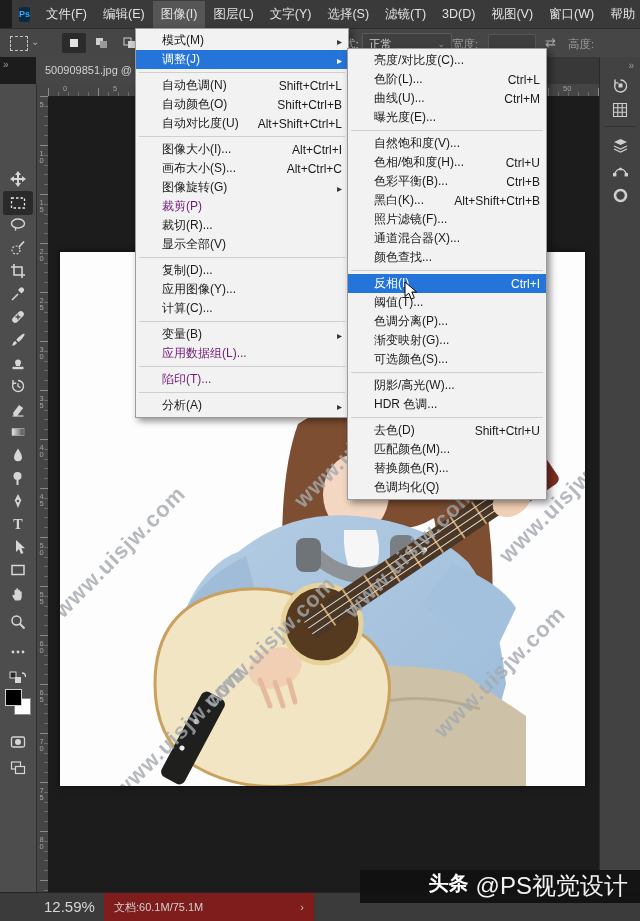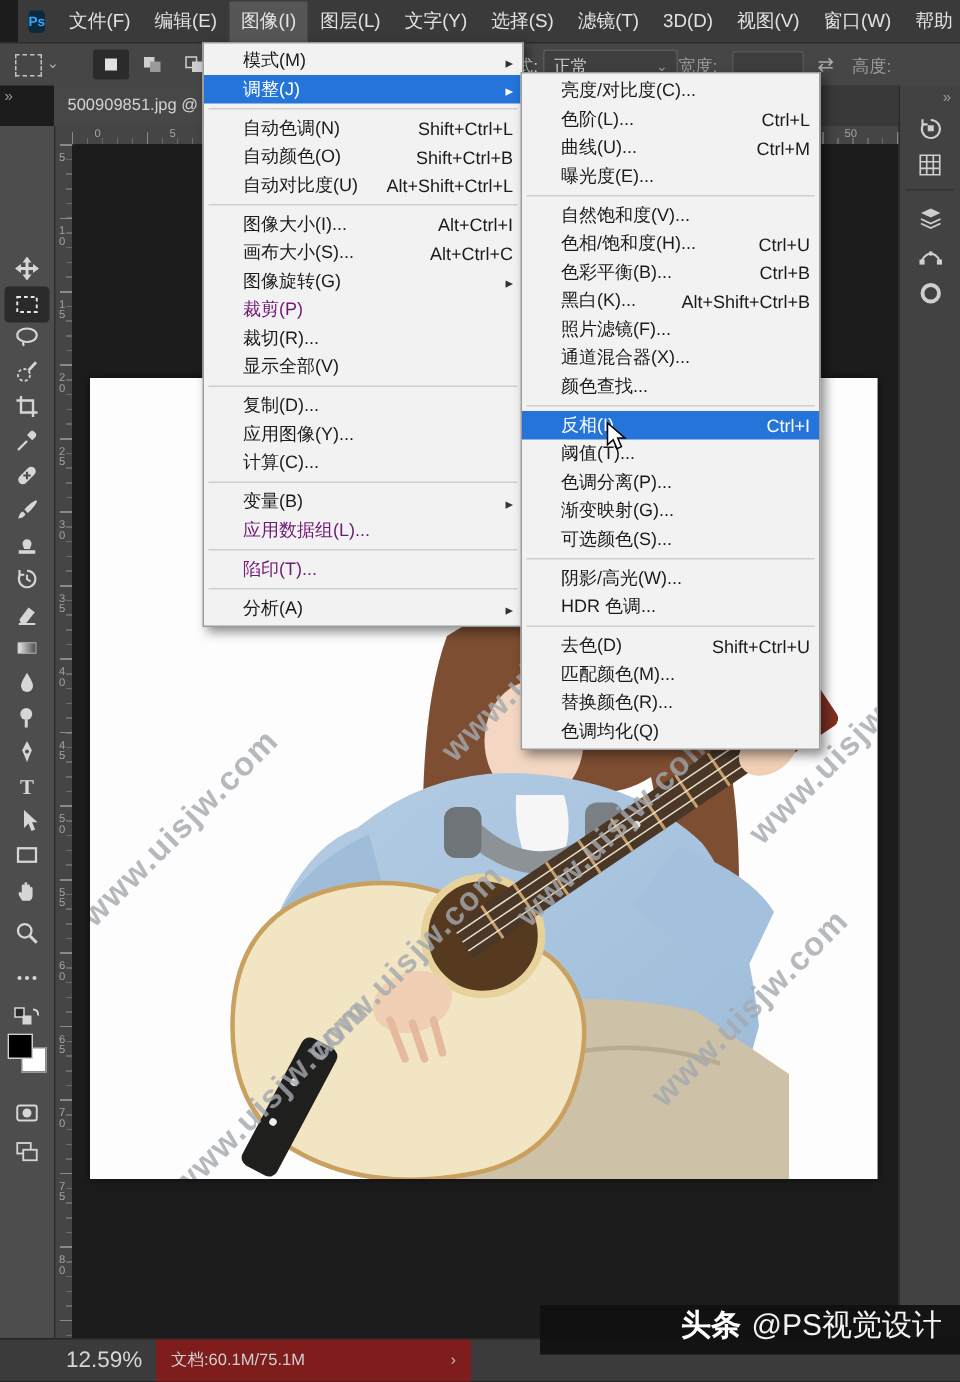--- a/index.html
+++ b/index.html
@@ -72,21 +72,21 @@
   .statusbar{left:0;bottom:0;width:640px;height:28px;background:#3b3b3b;border-top:1px solid #262626;z-index:30}
   .zoom-val{position:absolute;left:44px;top:0;line-height:28px;font-size:15px;color:#d6d6d6}
   .doc-box{position:absolute;left:104px;top:0;width:200px;height:36px;background:#7f1d1d;line-height:28px;
            font-size:11px;color:#d0d0d0;padding-left:10px}
   .doc-chev{position:absolute;right:10px;top:0;line-height:28px;color:#c0c0c0;font-size:11px}
 
   
   .overlay-bar{right:0;bottom:18px;width:268px;height:33px;background:rgba(16,16,16,.92);z-index:60;
                display:flex;align-items:flex-start;justify-content:flex-end;padding-right:12px;gap:7px}
   .brand{color:#fff;font-size:20px;font-weight:800}
-  .handle{color:#f2f2f2;font-size:20px}
+  .handle{color:#f2f2f2;font-size:24px}
 
   
   .menu{position:absolute;background:var(--menu-bg,#f2f2f2);border:1px solid #9b9b9b;
         box-shadow:3px 3px 7px rgba(0,0,0,.45);padding:2px 0;z-index:80;font-size:12px;color:#1b1b1b}
   #image-menu{left:135px;top:28px;width:212px}
   #adjust-submenu{left:347px;top:48px;width:198px}
   .mrow{height:19px;display:flex;align-items:center;padding:0 6px 0 26px;white-space:nowrap}
   .mrow .ml{flex:0 0 auto}
   .mrow .ms{margin-left:auto;padding-left:16px}
   .mrow .ma{width:12px;text-align:right;color:#333}

